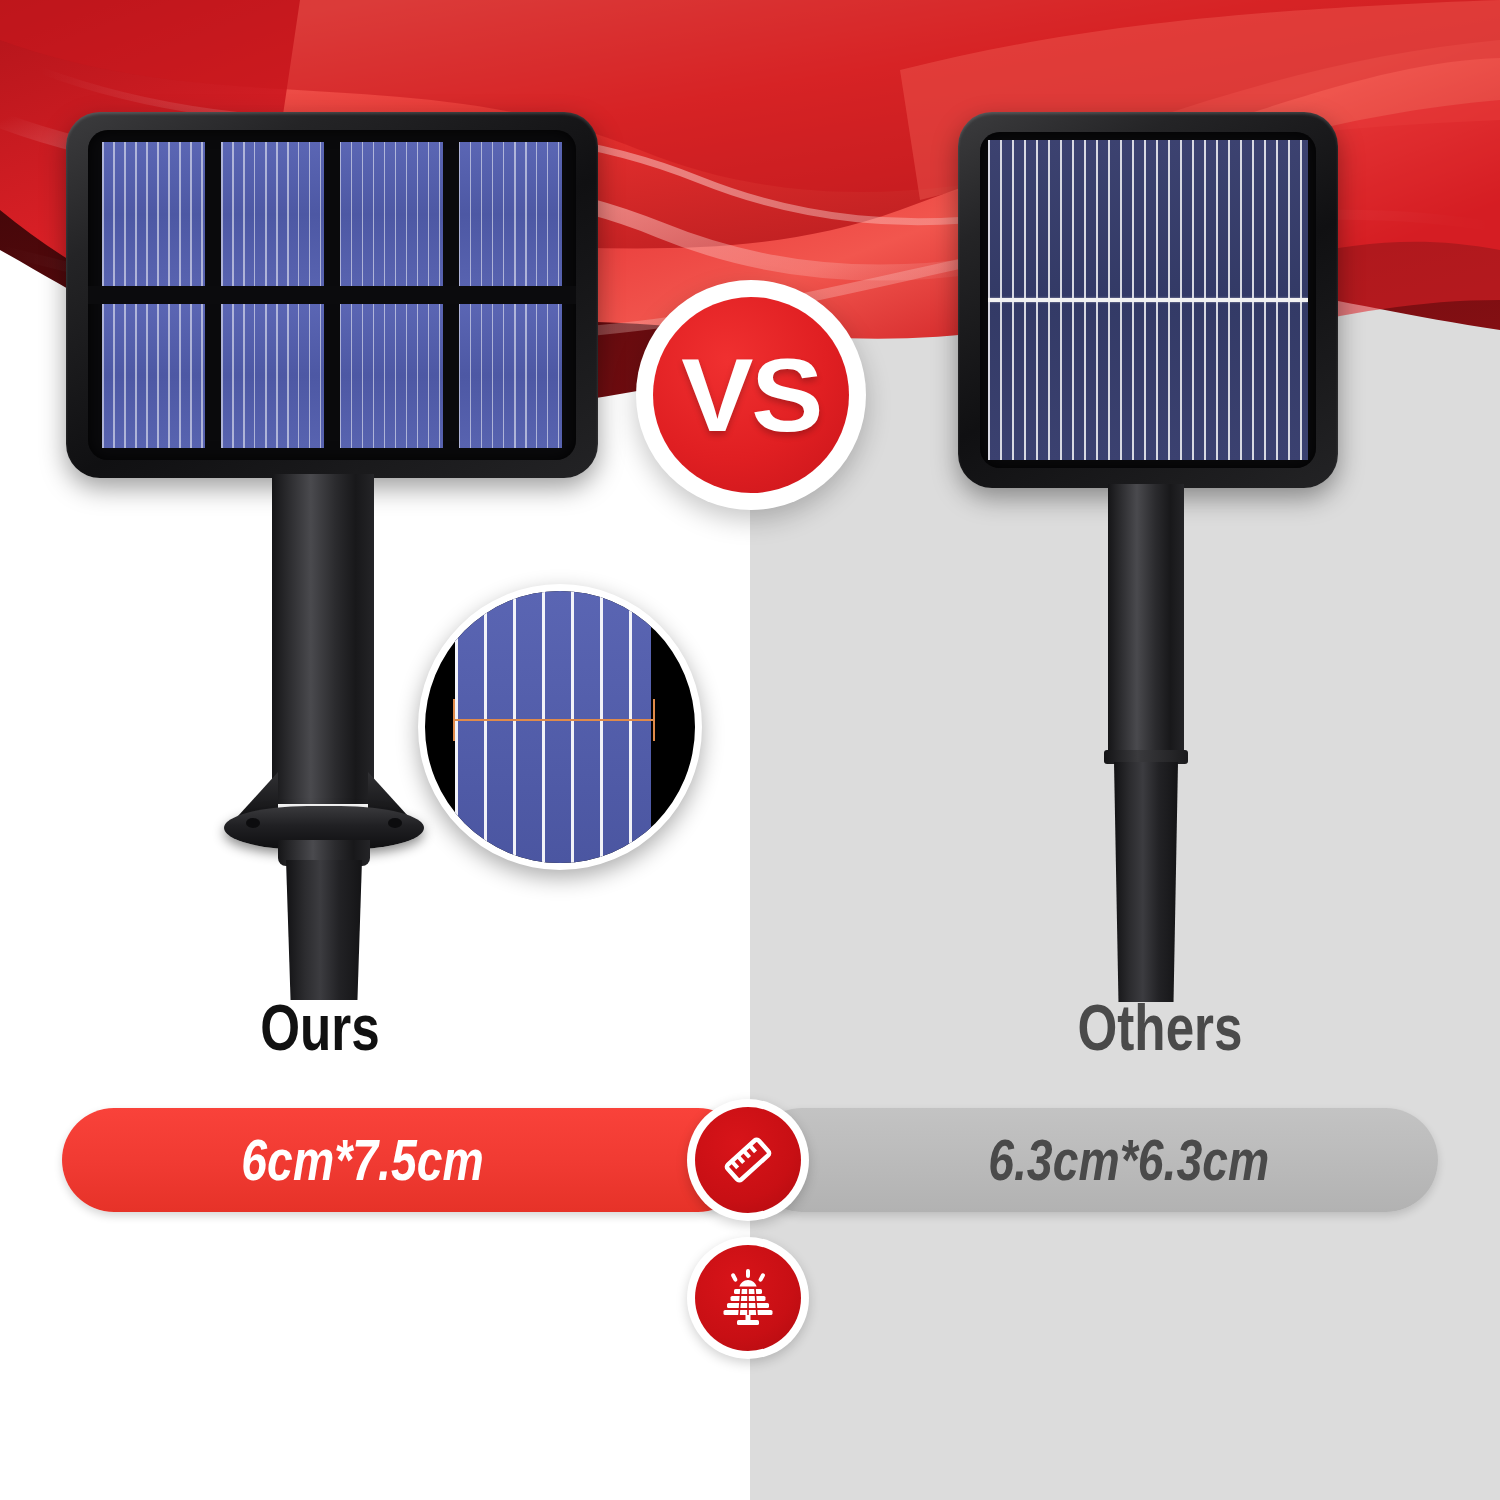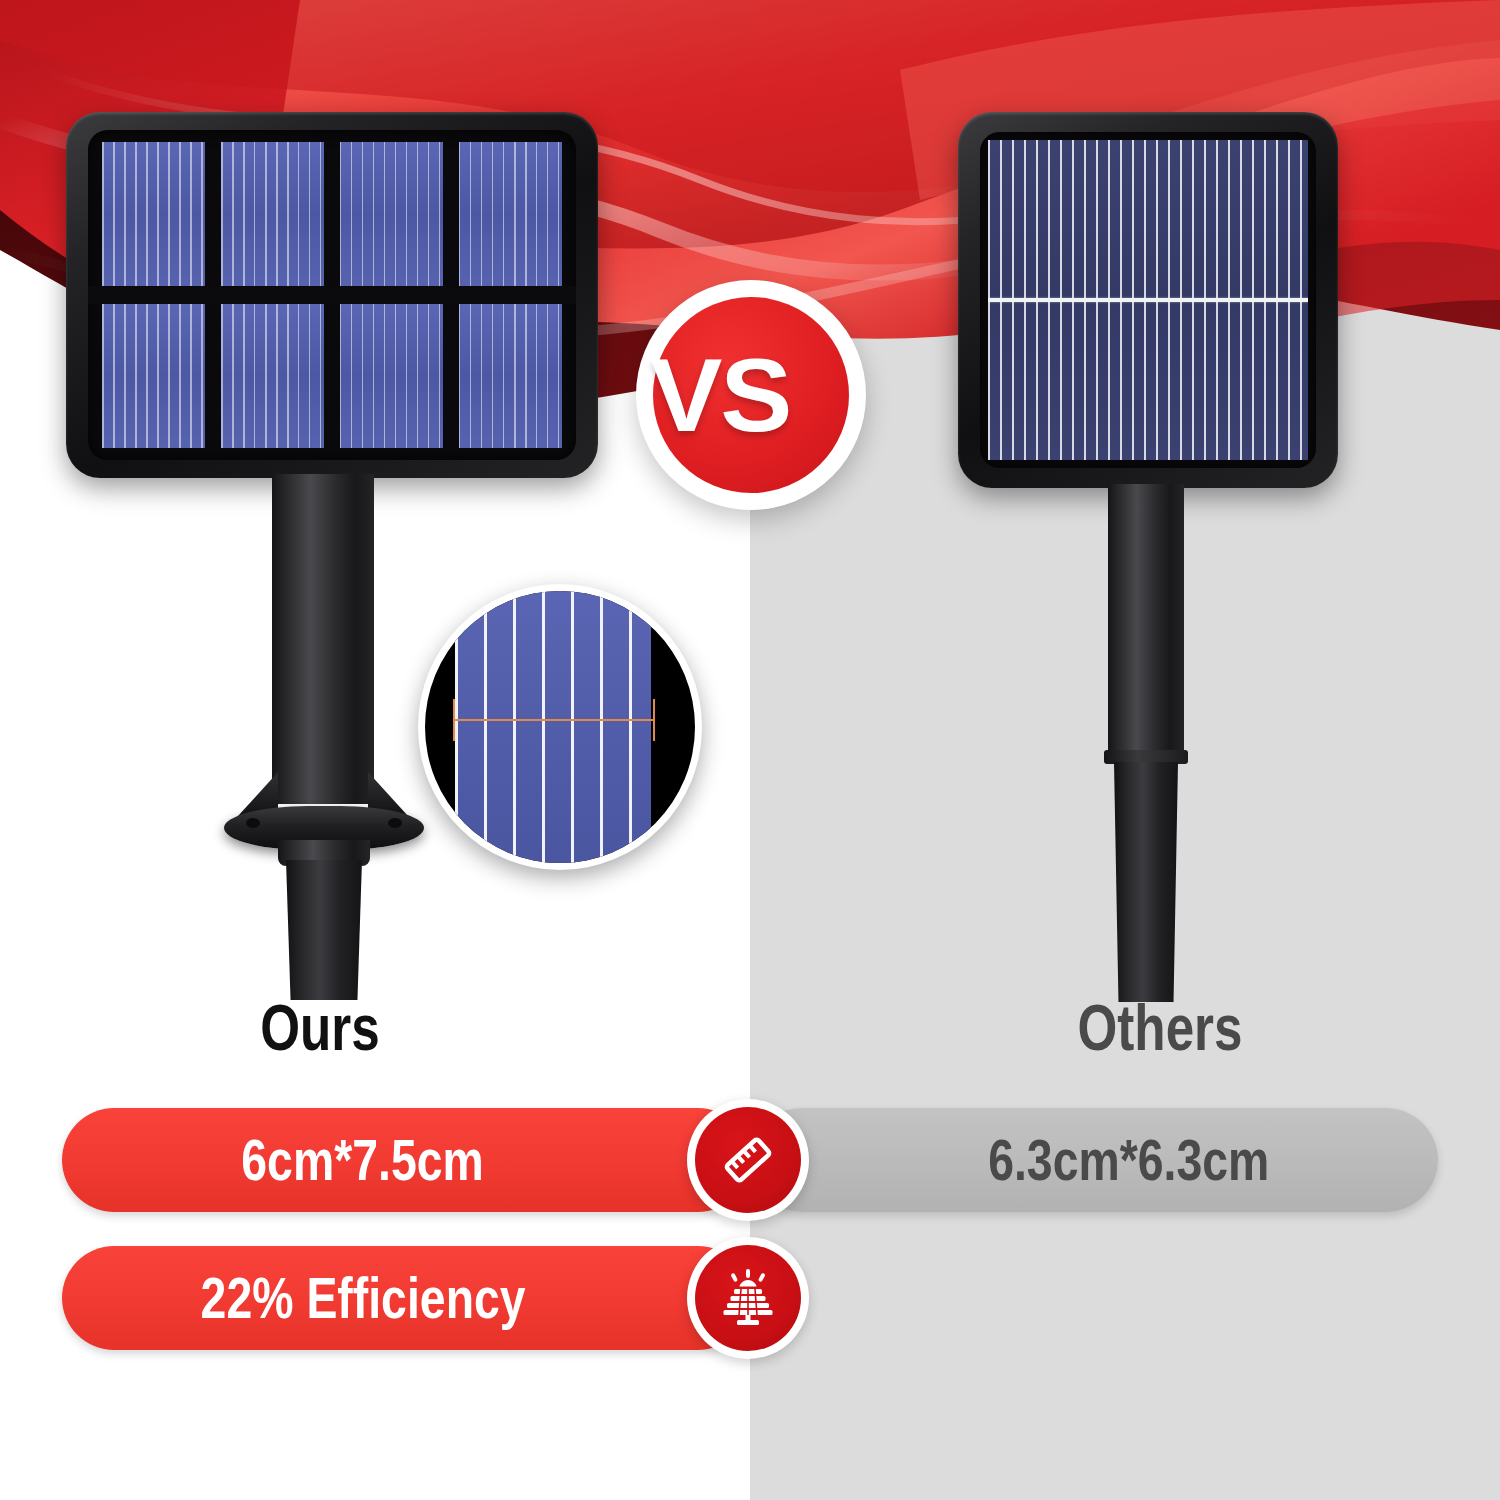--- a/index.html
+++ b/index.html
@@ -79,41 +79,41 @@
 
   
   .vs-badge{
     position:absolute;width:230px;height:230px;border-radius:50%;
     background:#ffffff;box-shadow:0 10px 26px rgba(0,0,0,.22);
     display:flex;align-items:center;justify-content:center;
   }
   .vs-inner{
     width:196px;height:196px;border-radius:50%;
     background:radial-gradient(circle at 38% 32%,#f03030 0%,#e01f22 55%,#c8141a 100%);
-    display:flex;align-items:center;justify-content:flex-start;
+    display:flex;align-items:center;justify-content:center;
   }
   .vs-text{
     color:#fff;font-weight:bold;font-size:104px;letter-spacing:-2px;
     font-family:"Liberation Sans", sans-serif;
     transform:scaleX(1.04);
     text-shadow:0 4px 6px rgba(0,0,0,.22);
     line-height:1;
   }
 
   
   .prod-label{
     position:absolute;font-weight:bold;font-size:64px;line-height:1;
     transform:scaleX(.80);transform-origin:center;
     white-space:nowrap;text-align:center;
   }
   .prod-label.ours{color:#111111;}
   .prod-label.others{color:#4a4a4a;}
 
   
-  .cmp-row{position:absolute;left:0;width:1500px;height:104px;}
+  .cmp-row{position:absolute;left:0;width:1500px;height:104px;font-style:italic;}
   .pill{
     position:absolute;top:0;height:104px;border-radius:52px;
     display:flex;align-items:center;justify-content:center;
   }
   .pill-left{
     left:62px;width:688px;
     background:linear-gradient(180deg,#f9423a 0%,#f03a32 55%,#e63228 100%);
     box-shadow:0 4px 9px rgba(0,0,0,.16);
   }
   .pill-right{
@@ -266,23 +266,20 @@
             <rect x="25" y="22" width="4" height="9" fill="#fff"></rect>
             <rect x="33" y="22" width="4" height="9" fill="#fff"></rect>
             <rect x="41" y="22" width="4" height="9" fill="#fff"></rect>
           </g>
         </svg>
       </div>
     </div>
   </div>
 
   <div class="cmp-row" style="top:1246px;">
-    <div class="pill pill-left">
-      <span class="pill-text">22% Efficiency</span>
-    </div>
     <div class="icon-circle">
       <div class="icon-disc">
         <svg width="66" height="66" viewBox="0 0 66 66">
           <g fill="#fff">
             <rect x="31" y="4" width="4" height="9" rx="2"></rect>
             <rect x="17" y="8" width="4" height="9" rx="2" transform="rotate(-28 19 12)"></rect>
             <rect x="45" y="8" width="4" height="9" rx="2" transform="rotate(28 47 12)"></rect>
             <path d="M33 15c-4.5 0-7.5 3-8.6 6.5h17.2C40.5 18 37.5 15 33 15z"></path>
             <rect x="19" y="24" width="28" height="5" rx="1.6"></rect>
             <rect x="15.5" y="31" width="35" height="5" rx="1.6"></rect>

